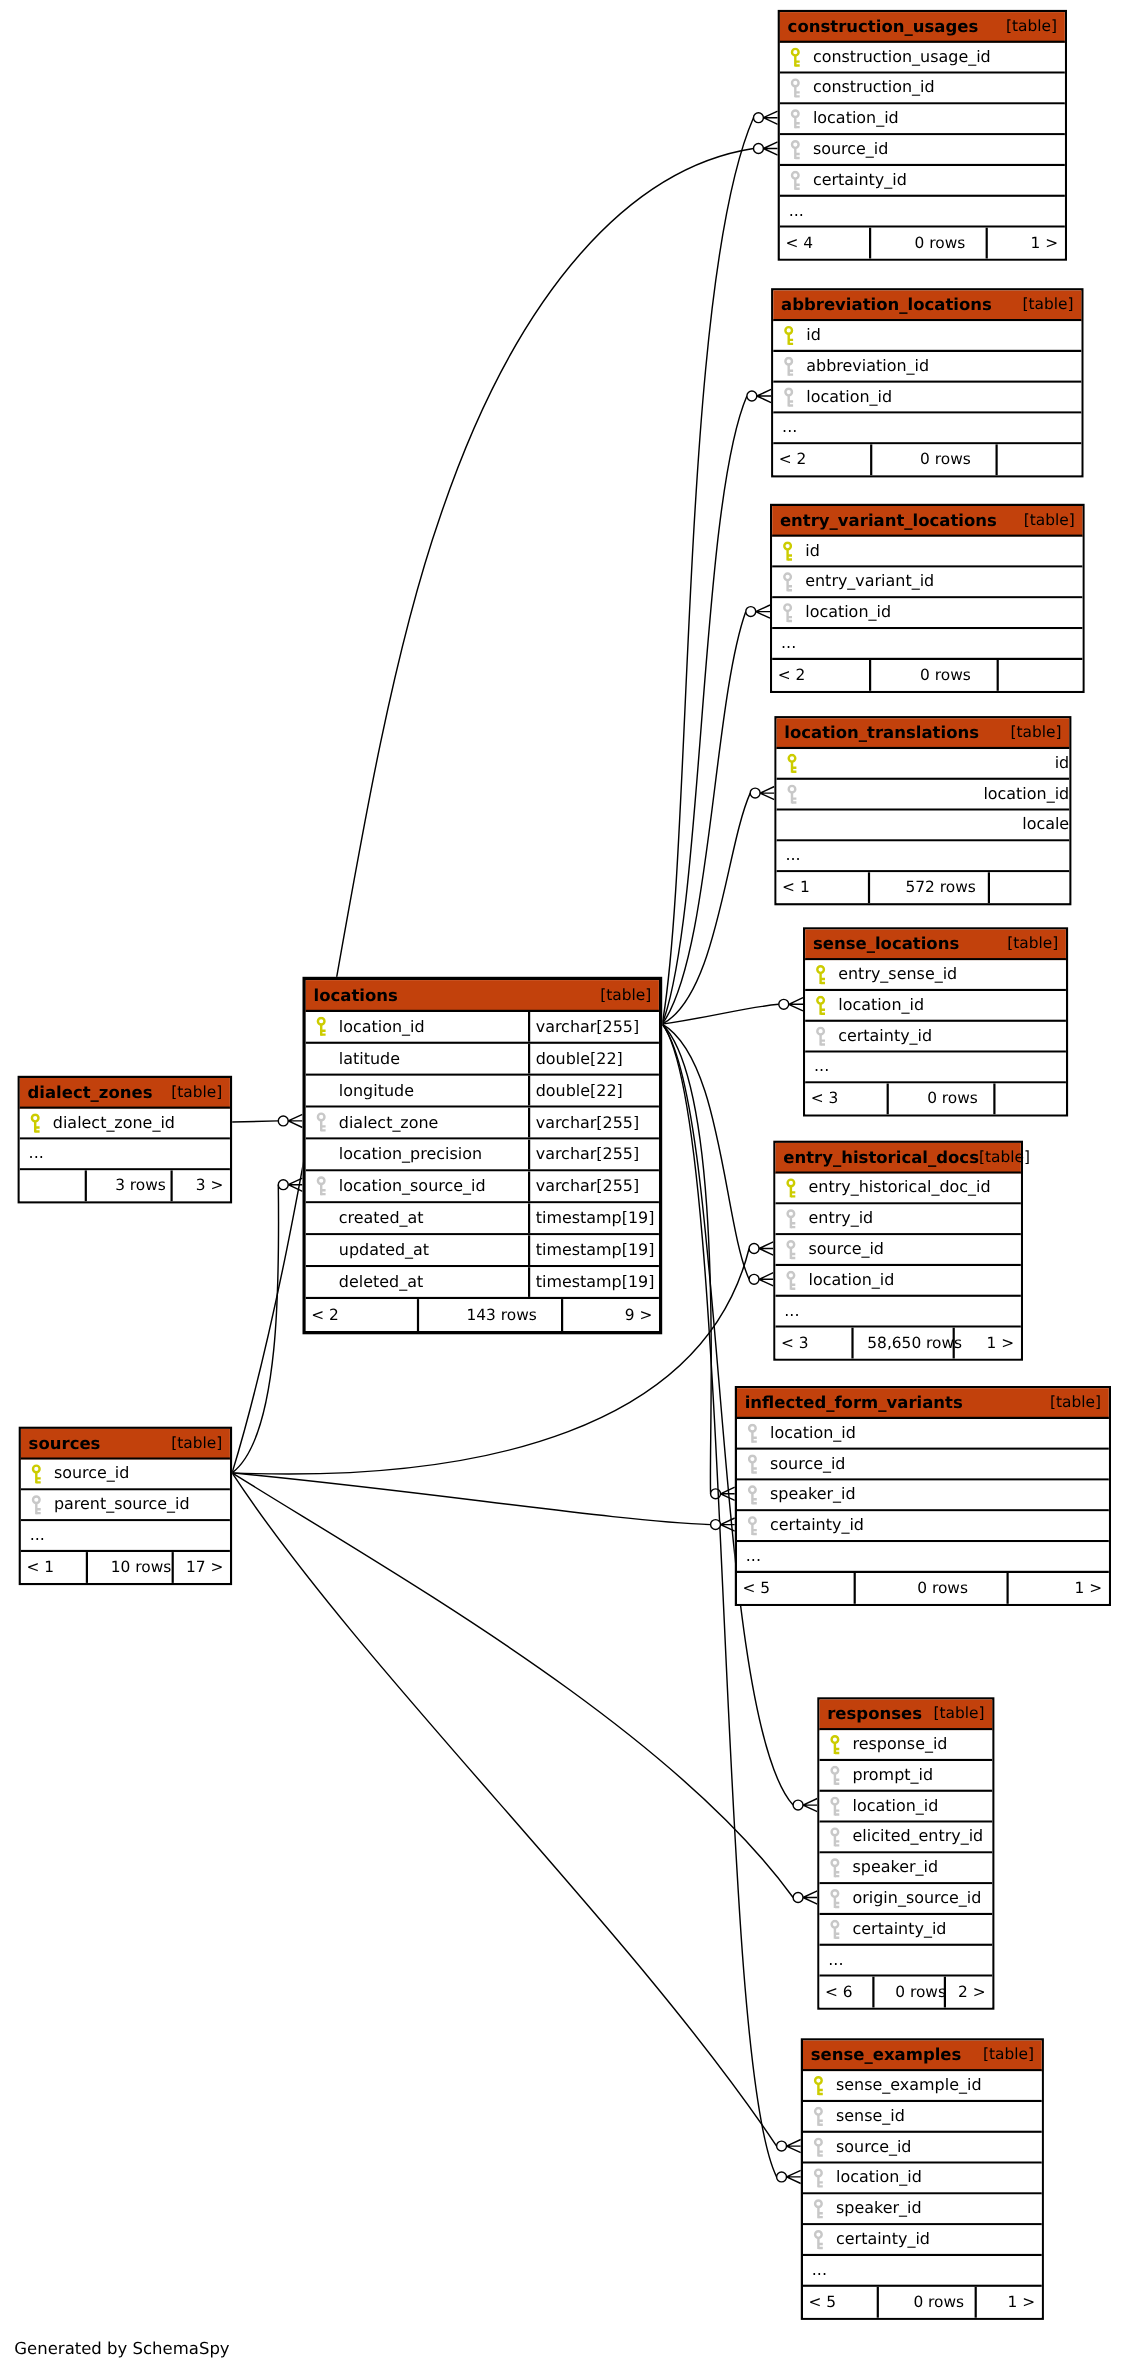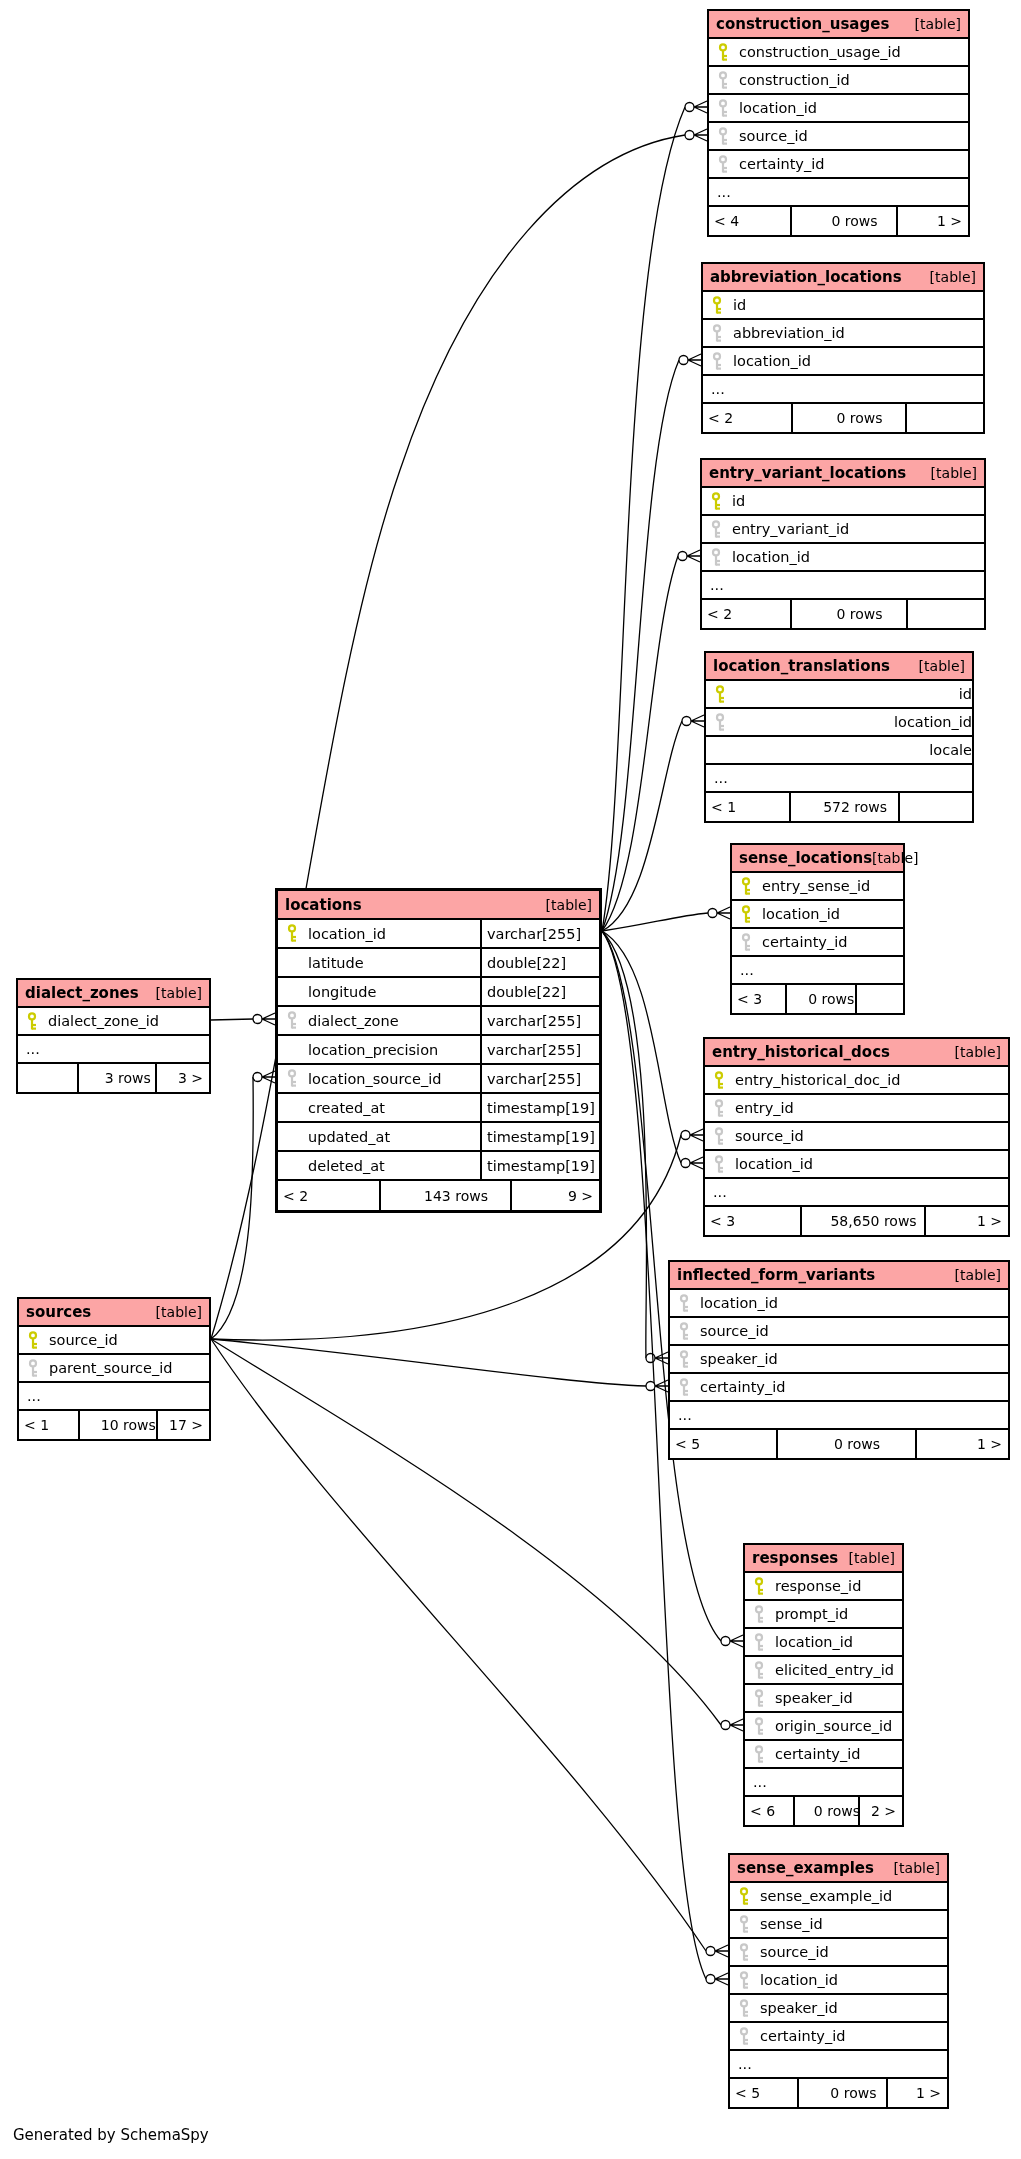--- a/index.html
+++ b/index.html
@@ -4,21 +4,21 @@
 <style>
   html,body{margin:0;padding:0;background:#fff;}
   #canvas{position:relative;width:1021px;height:2159px;background:#fff;
           font-family:"DejaVu Sans",sans-serif;color:#000;overflow:hidden;}
   #edges{position:absolute;left:0;top:0;width:1021px;height:2159px;}
   .tbl{position:absolute;border:2px solid #000;background:#fff;box-sizing:border-box;}
   .tbl.emph{border-width:3px;}
   .trow{display:flex;align-items:center;height:var(--rh);box-sizing:border-box;
         border-bottom:2px solid #000;font-size:14.5px;background:#fff;white-space:nowrap;}
   .trow:last-child{border-bottom:none;}
-  .hdr{background:#fca5a5;padding:0 7px;justify-content:space-between;}
+  .hdr{background:#c2410c;padding:0 7px;justify-content:space-between;}
   .tname{font-weight:bold;font-size:15px;}
   .ttag{font-size:14px;}
   .keyicon{width:30px;display:flex;justify-content:center;align-items:center;flex:none;}
   .cname{flex:1;overflow:hidden;}
   .ctype{width:var(--tc);flex:none;border-left:2px solid #000;align-self:stretch;
          display:flex;align-items:center;padding-left:5px;box-sizing:border-box;}
   .ell{padding-left:8px;}
   .foot{font-size:14px;}
   .foot .fl{width:32%;box-sizing:border-box;border-right:2px solid #000;align-self:stretch;
             display:flex;align-items:center;padding-left:5px;}
@@ -302,21 +302,21 @@
           <span class="keyicon"></span>
           <span class="cname">locale</span>
         </div>
         <div class="trow ell">...</div>
         <div class="trow foot">
           <span class="fl">&lt; 1</span>
           <span class="fc">572 rows</span>
           <span class="fr"></span>
         </div>
       </div>
-      <div class="tbl" style="left: 730px; top: 843px; width: 175px; --rh: 28px; --tc: 0px;">
+      <div class="tbl" style="left: 730px; top: 843px; width: 241px; --rh: 28px; --tc: 0px;">
         <div class="trow hdr">
           <span class="tname">sense_locations</span>
           <span class="ttag">[table]</span>
         </div>
         <div class="trow">
           <span class="keyicon">
             <svg width="14" height="19" viewBox="0 0 14 19">
               <circle cx="6" cy="4.4" r="3" fill="none" stroke="#cccc00" stroke-width="2.2"></circle>
               <line x1="6" y1="7.4" x2="6" y2="17.5" stroke="#cccc00" stroke-width="2.2"></line>
               <line x1="6" y1="13" x2="10" y2="13" stroke="#cccc00" stroke-width="2.2"></line>
@@ -347,21 +347,21 @@
           </span>
           <span class="cname">certainty_id</span>
         </div>
         <div class="trow ell">...</div>
         <div class="trow foot">
           <span class="fl">&lt; 3</span>
           <span class="fc">0 rows</span>
           <span class="fr"></span>
         </div>
       </div>
-      <div class="tbl" style="left: 703px; top: 1037px; width: 307px; --rh: 28px; --tc: 0px;">
+      <div class="tbl" style="left: 703px; top: 1037px; width: 227px; --rh: 28px; --tc: 0px;">
         <div class="trow hdr">
           <span class="tname">entry_historical_docs</span>
           <span class="ttag">[table]</span>
         </div>
         <div class="trow">
           <span class="keyicon">
             <svg width="14" height="19" viewBox="0 0 14 19">
               <circle cx="6" cy="4.4" r="3" fill="none" stroke="#cccc00" stroke-width="2.2"></circle>
               <line x1="6" y1="7.4" x2="6" y2="17.5" stroke="#cccc00" stroke-width="2.2"></line>
               <line x1="6" y1="13" x2="10" y2="13" stroke="#cccc00" stroke-width="2.2"></line>

